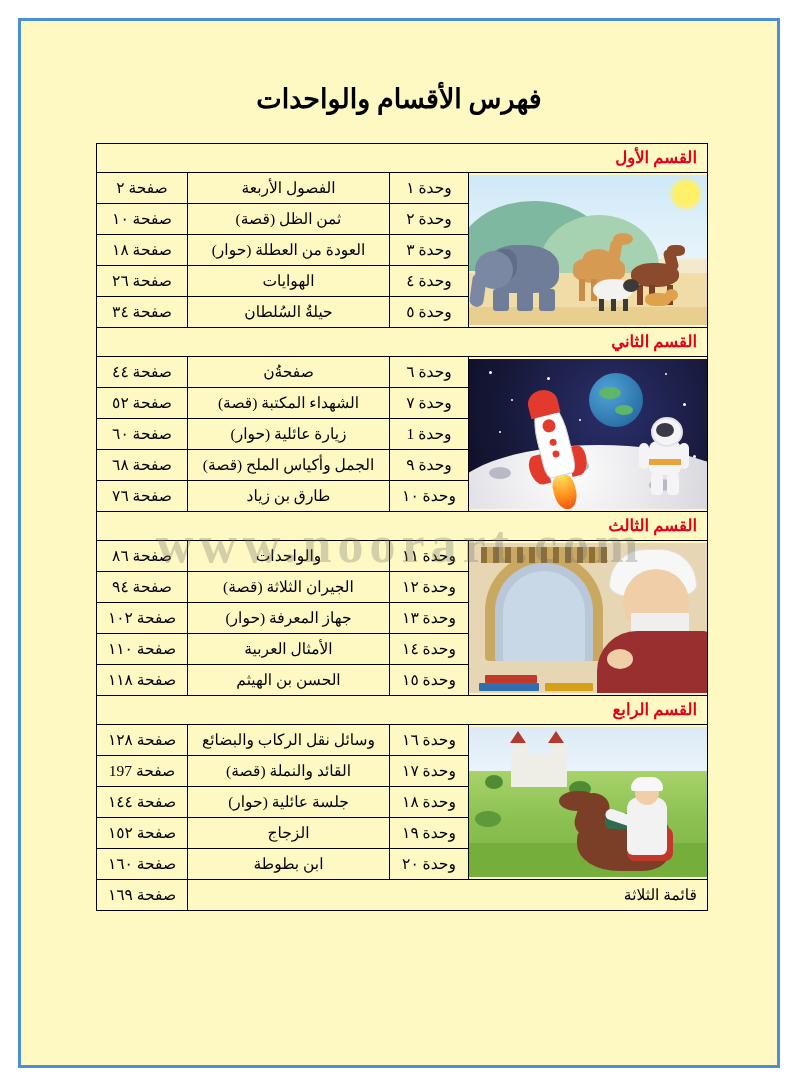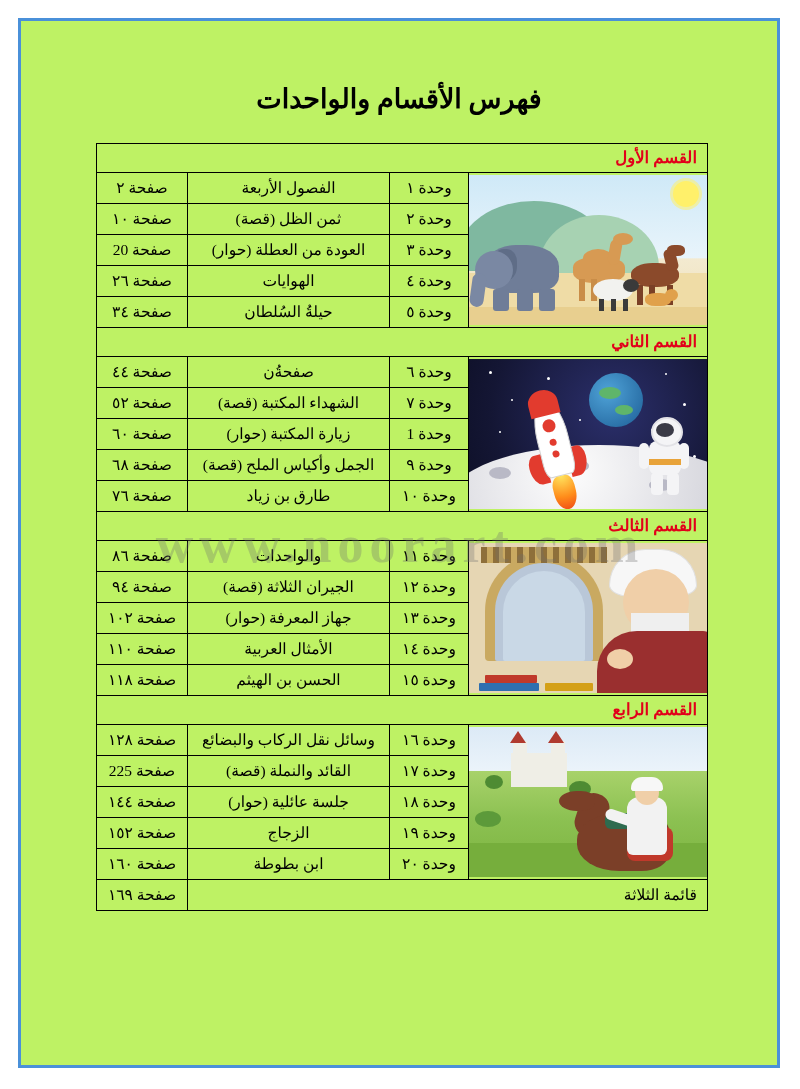--- a/index.html
+++ b/index.html
@@ -15,21 +15,21 @@
     overflow: hidden;
   }
   .page-frame {
     position: absolute;
     left: 18px;
     top: 18px;
     width: 762px;
     height: 1050px;
     border: 3px solid #4a90d9;
     box-sizing: border-box;
-    background: #bef264;
+    background: #fef9c3;
   }
   .page-title {
     text-align: center;
     font-size: 27px;
     font-weight: bold;
     color: #000;
     margin-top: 62px;
     letter-spacing: 0px;
   }
   .toc {
@@ -257,21 +257,21 @@
         <td class="page-cell">صفحة ٢</td>
       </tr>
       <tr>
         <td class="unit-cell">وحدة ٢</td>
         <td class="title-cell">ثمن الظل (قصة)</td>
         <td class="page-cell">صفحة ١٠</td>
       </tr>
       <tr>
         <td class="unit-cell">وحدة ٣</td>
         <td class="title-cell">العودة من العطلة (حوار)</td>
-        <td class="page-cell">صفحة 20</td>
+        <td class="page-cell">صفحة ١٨</td>
       </tr>
       <tr>
         <td class="unit-cell">وحدة ٤</td>
         <td class="title-cell">الهوايات</td>
         <td class="page-cell">صفحة ٢٦</td>
       </tr>
       <tr>
         <td class="unit-cell">وحدة ٥</td>
         <td class="title-cell">حيلةُ السُلطان</td>
         <td class="page-cell">صفحة ٣٤</td>
@@ -331,21 +331,21 @@
         <td class="title-cell">صفحةُن</td>
         <td class="page-cell">صفحة ٤٤</td>
       </tr>
       <tr>
         <td class="unit-cell">وحدة ٧</td>
         <td class="title-cell">الشهداء المكتبة (قصة)</td>
         <td class="page-cell">صفحة ٥٢</td>
       </tr>
       <tr>
         <td class="unit-cell">وحدة 1</td>
-        <td class="title-cell">زيارة المكتبة (حوار)</td>
+        <td class="title-cell">زيارة عائلية (حوار)</td>
         <td class="page-cell">صفحة ٦٠</td>
       </tr>
       <tr>
         <td class="unit-cell">وحدة ٩</td>
         <td class="title-cell">الجمل وأكياس الملح (قصة)</td>
         <td class="page-cell">صفحة ٦٨</td>
       </tr>
       <tr>
         <td class="unit-cell">وحدة ١٠</td>
         <td class="title-cell">طارق بن زياد</td>
@@ -430,21 +430,21 @@
             <div class="hm-rider-kufi"></div>
           </div>
         </td>
         <td class="unit-cell">وحدة ١٦</td>
         <td class="title-cell">وسائل نقل الركاب والبضائع</td>
         <td class="page-cell">صفحة ١٢٨</td>
       </tr>
       <tr>
         <td class="unit-cell">وحدة ١٧</td>
         <td class="title-cell">القائد والنملة (قصة)</td>
-        <td class="page-cell">صفحة 225</td>
+        <td class="page-cell">صفحة 197</td>
       </tr>
       <tr>
         <td class="unit-cell">وحدة ١٨</td>
         <td class="title-cell">جلسة عائلية (حوار)</td>
         <td class="page-cell">صفحة ١٤٤</td>
       </tr>
       <tr>
         <td class="unit-cell">وحدة ١٩</td>
         <td class="title-cell">الزجاج</td>
         <td class="page-cell">صفحة ١٥٢</td>

